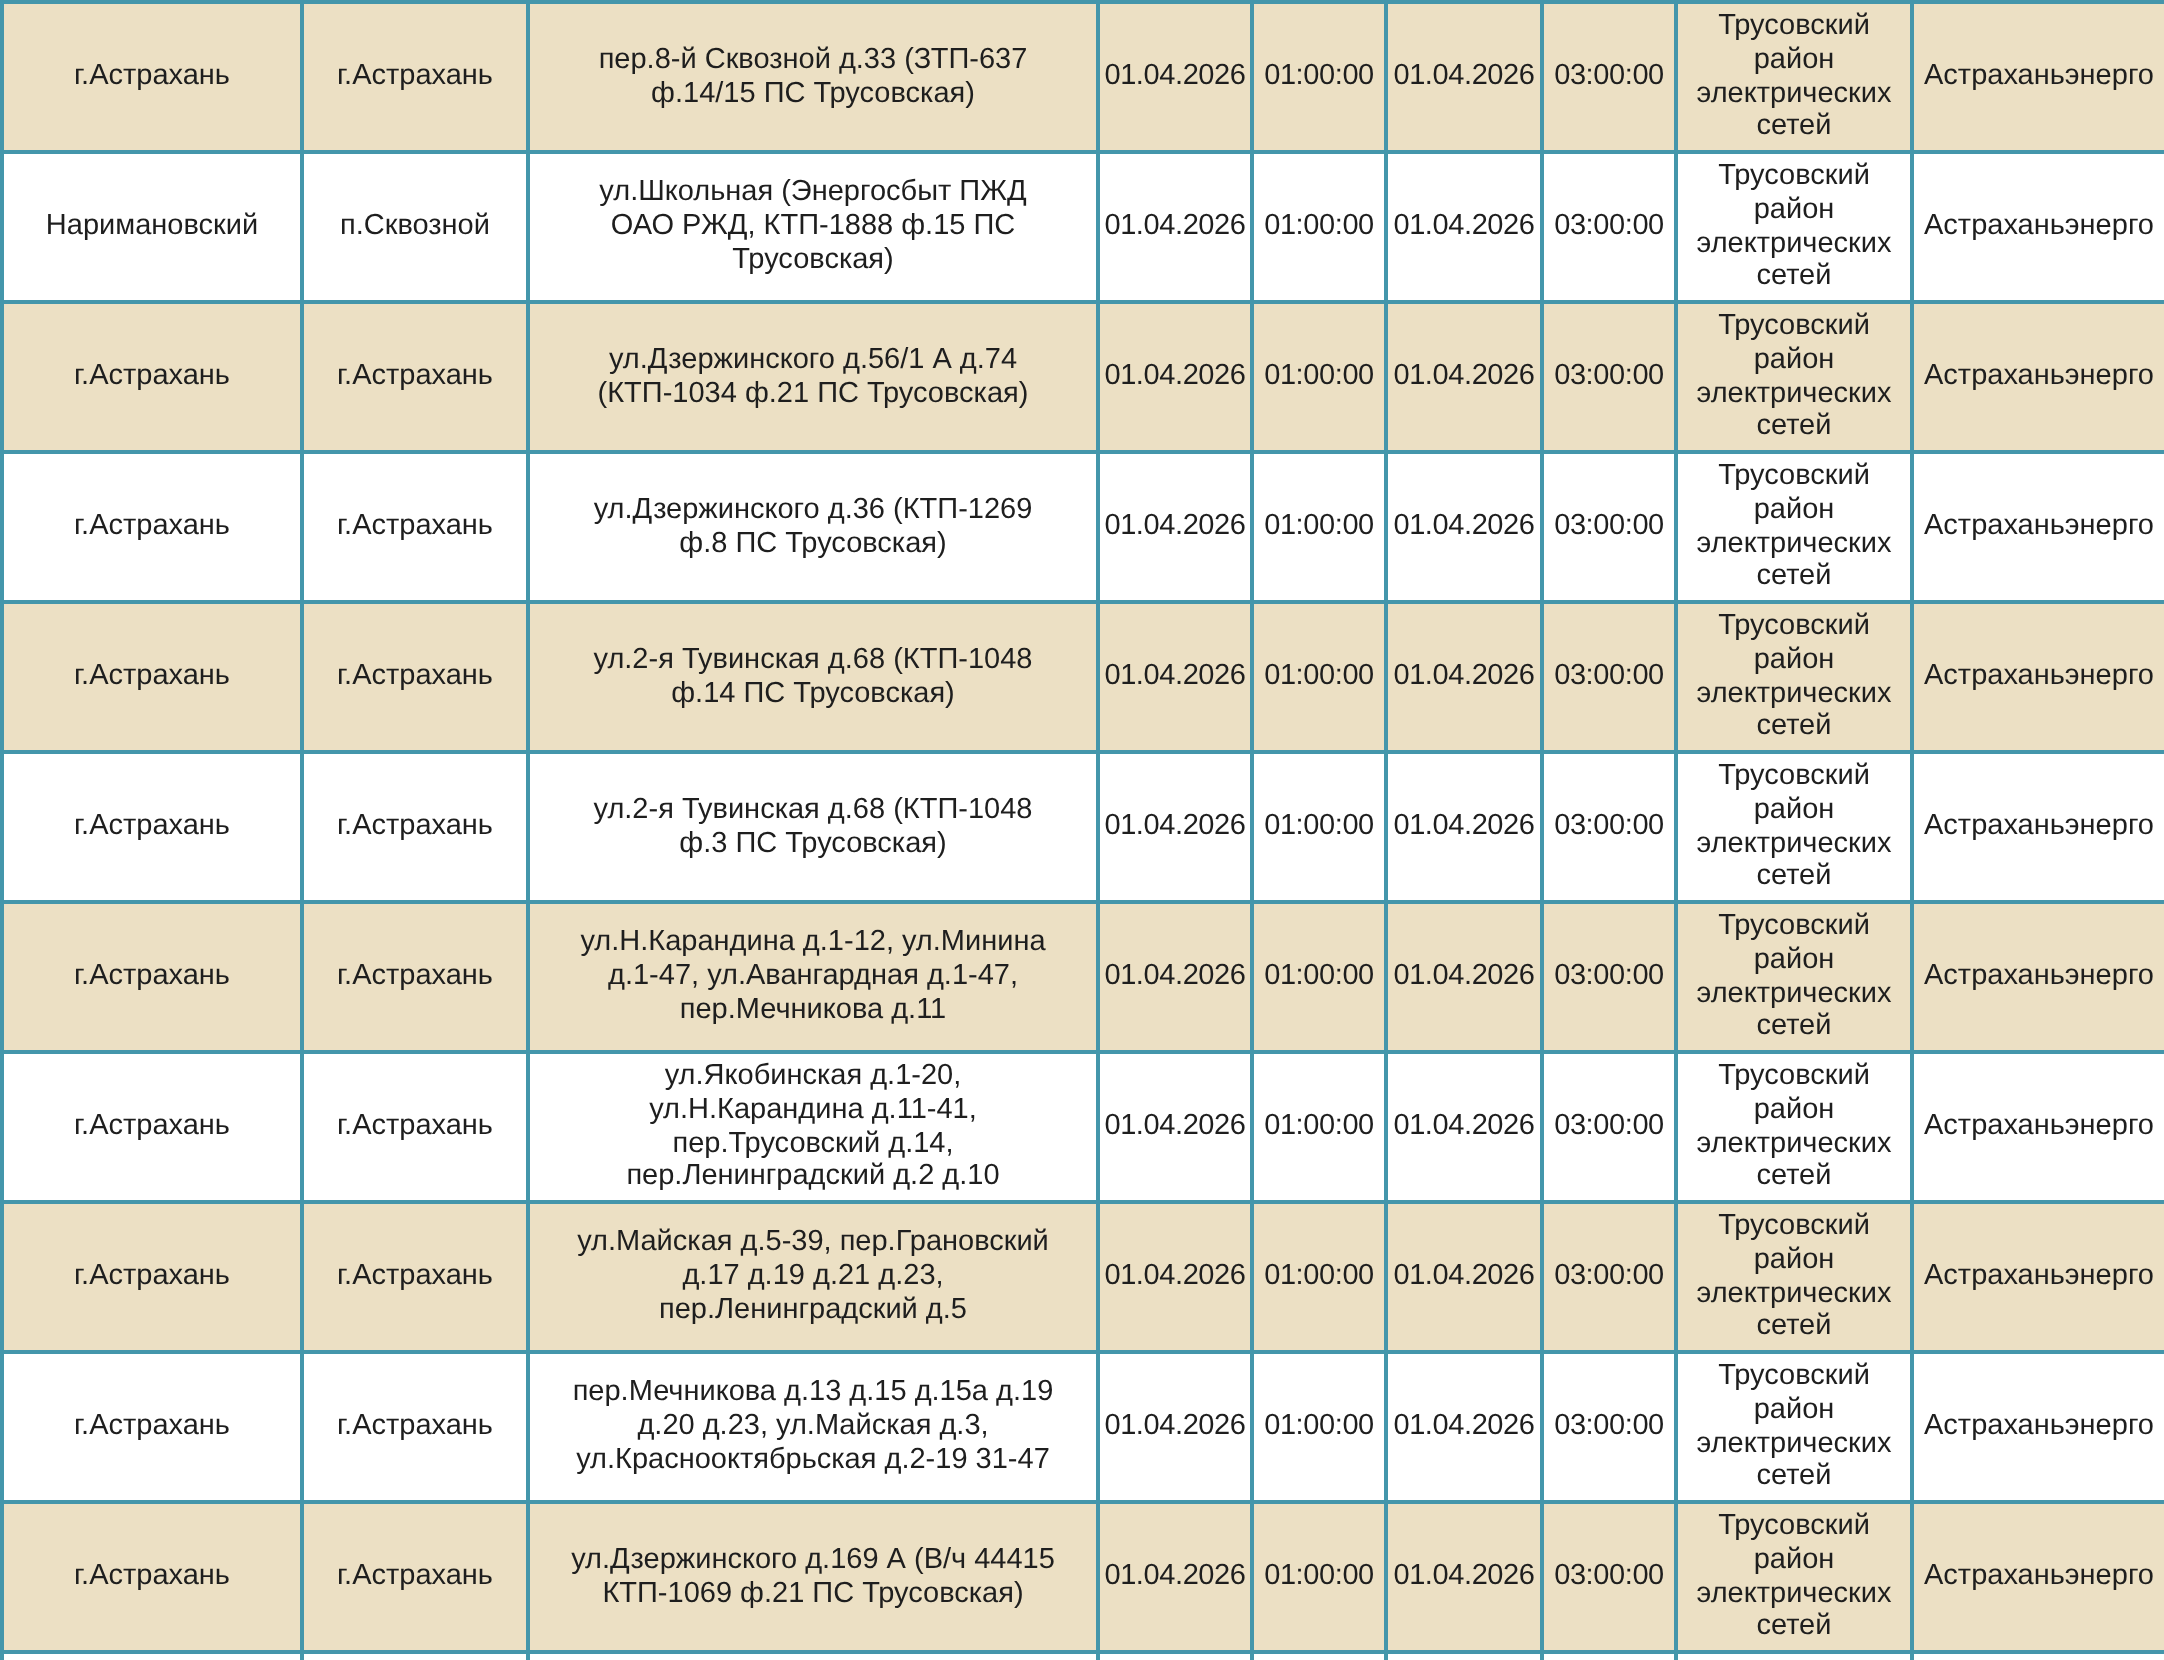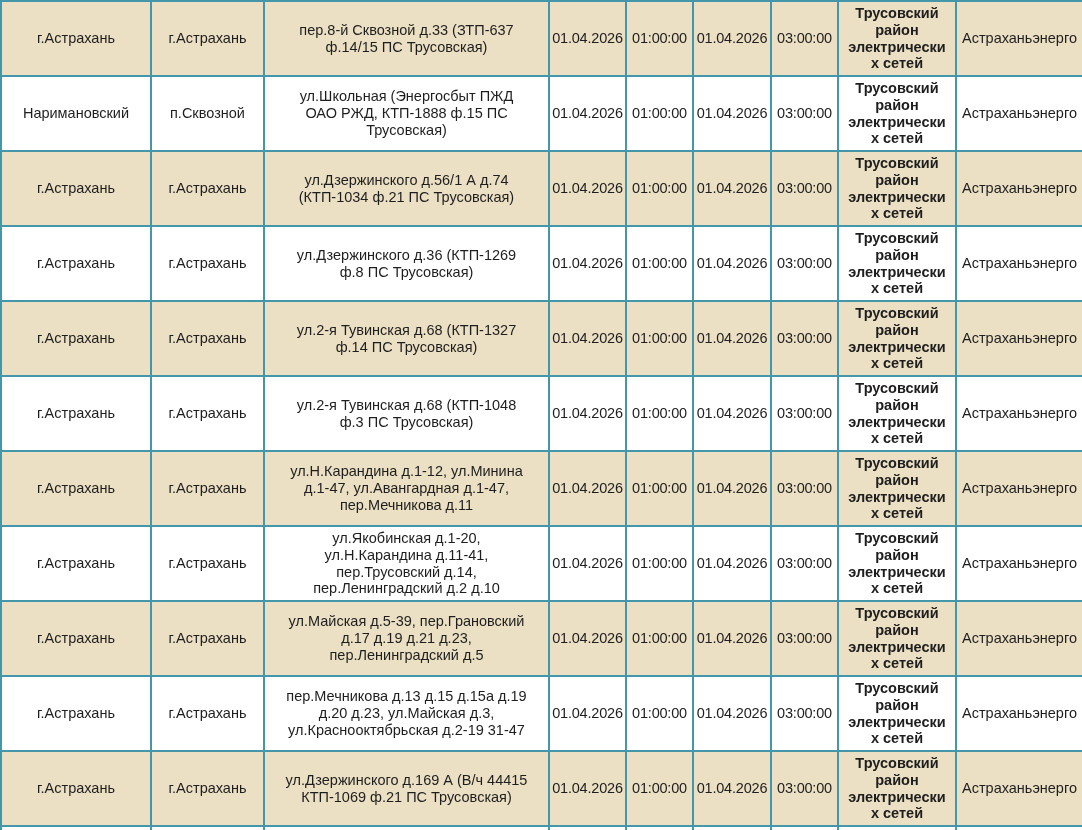--- a/index.html
+++ b/index.html
@@ -23,21 +23,21 @@
     text-align:center;vertical-align:middle;
     font-size:14.5px;line-height:1.17;
     padding:2px 4px;box-sizing:border-box;
     word-wrap:break-word;overflow:hidden;
   }
   tr{height:75px;}
   tr.shaded td{background:var(--row-shaded);}
   tr.plain td{background:var(--row-plain);}
   td:nth-child(3){padding:2px 20px;}
   td:nth-child(n+4):nth-child(-n+7){padding:0;white-space:nowrap;letter-spacing:-0.2px;}
-  td:nth-child(8){padding:2px 6px;font-weight:bold;}
+  td:nth-child(8){padding:2px 6px;}
   tr.partial{height:75px;}
   tr.partial td{background:var(--row-plain);}
 </style>
 </head>
 <body>
 
 <div class="viewport">
   <table>
     <colgroup>
       <col style="width:150px">
@@ -91,21 +91,21 @@
     <td>01.04.2026</td>
     <td>01:00:00</td>
     <td>01.04.2026</td>
     <td>03:00:00</td>
     <td>Трусовский район электрических сетей</td>
     <td>Астраханьэнерго</td>
   </tr>
         <tr class="shaded">
     <td>г.Астрахань</td>
     <td>г.Астрахань</td>
-    <td>ул.2-я Тувинская д.68 (КТП-1327 ф.14 ПС Трусовская)</td>
+    <td>ул.2-я Тувинская д.68 (КТП-1048 ф.14 ПС Трусовская)</td>
     <td>01.04.2026</td>
     <td>01:00:00</td>
     <td>01.04.2026</td>
     <td>03:00:00</td>
     <td>Трусовский район электрических сетей</td>
     <td>Астраханьэнерго</td>
   </tr>
         <tr class="plain">
     <td>г.Астрахань</td>
     <td>г.Астрахань</td>

